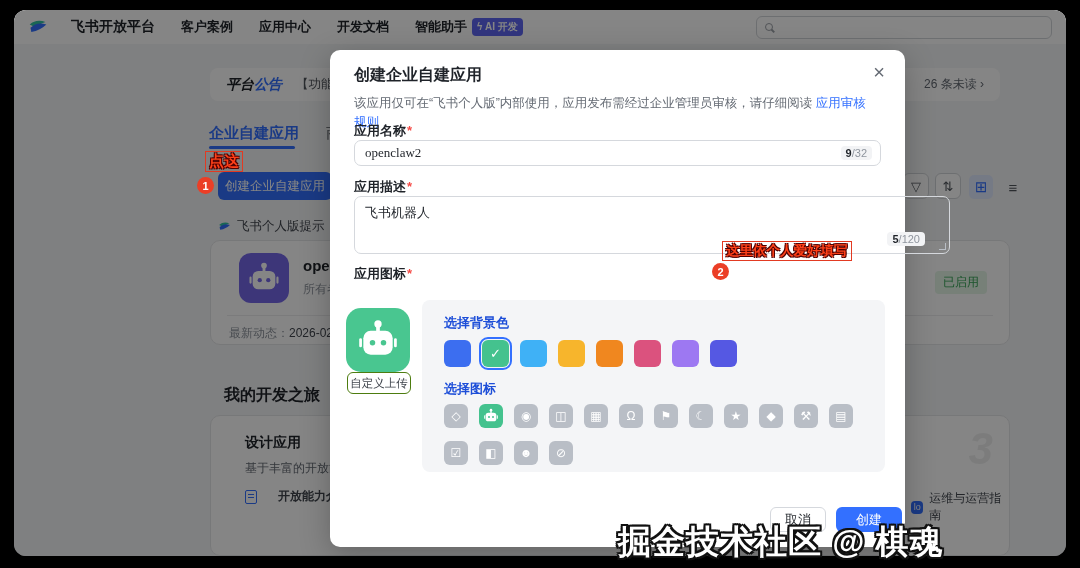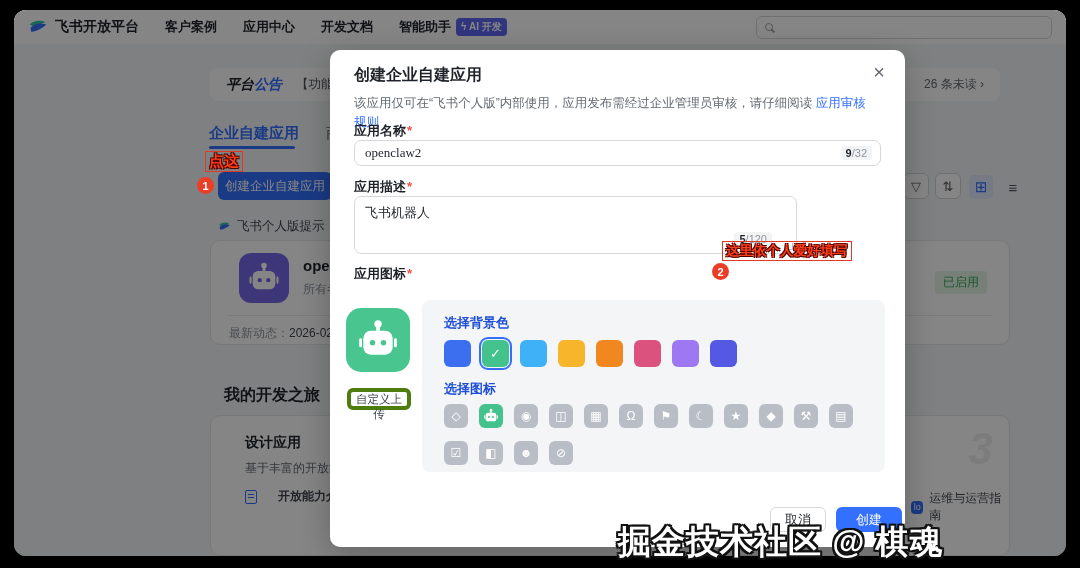--- a/index.html
+++ b/index.html
@@ -1,21 +1,21 @@
 <!DOCTYPE html>
 <html><head>
 <meta charset="utf-8">
 <style>
   * { margin:0; padding:0; box-sizing:border-box; }
   html,body { width:1080px; height:568px; background:#000; font-family:"Liberation Sans","DejaVu Sans",sans-serif; overflow:hidden; }
   .window { position:absolute; left:14px; top:10px; width:1052px; height:546px; border-radius:12px; overflow:hidden; background:#f4f5f7; }
 
   
   .topbar { position:absolute; left:0; top:0; width:100%; height:34px; background:#fff; display:flex; align-items:center; padding:0 14px; gap:26px; z-index:1; }
-  .brand { display:flex; align-items:center; gap:7px; font-size:14px; font-weight:bold; color:#1f2329; }
+  .brand { display:flex; align-items:center; gap:23px; font-size:14px; font-weight:bold; color:#1f2329; }
   .nav-item { font-size:13px; color:#1f2329; font-weight:600; }
   .nav-ai { display:flex; align-items:center; gap:5px; }
   .ai-badge { background:#5f66f1; color:#fff; font-size:10px; border-radius:4px; padding:2px 5px; font-weight:bold; }
   .searchbox { margin-left:auto; width:296px; height:23px; border:1px solid #d2d5d9; border-radius:6px; display:flex; align-items:center; gap:6px; padding:0 8px; color:#9ca1a8; font-size:11.5px; background:#fff; }
   .mag { width:8px; height:8px; border:1.5px solid #9ca1a8; border-radius:50%; position:relative; flex:0 0 auto; }
   .mag::after { content:""; position:absolute; width:4px; height:1.5px; background:#9ca1a8; transform:rotate(45deg); right:-3px; bottom:-1px; }
 
   
   .page { position:absolute; inset:0; z-index:1; }
   .announce { position:absolute; left:196px; top:58px; width:790px; height:33px; background:#fff; border-radius:8px; display:flex; align-items:center; padding:0 16px; gap:14px; }
@@ -63,29 +63,29 @@
   .modal-close { position:absolute; right:20px; top:12px; font-size:20px; color:#646a73; background:none; border:none; line-height:1; }
   .modal-title { position:absolute; left:24px; top:15px; font-size:16px; font-weight:bold; color:#1f2329; }
   .modal-desc { position:absolute; left:24px; top:44px; width:520px; font-size:12.5px; color:#646a73; line-height:1.5; }
   .modal-desc .link { color:#3370ff; }
   .field-label { position:absolute; left:24px; font-size:13px; font-weight:600; color:#1f2329; }
   .req { color:#f54a45; margin-left:1px; }
   .name-input { position:absolute; left:24px; top:90px; width:527px; height:26px; border:1px solid #d5d8dd; border-radius:7px; display:flex; align-items:center; padding:0 8px 0 10px; }
   .name-input input { border:none; outline:none; flex:1; font-size:13px; color:#1f2329; font-family:Liberation Serif, serif; background:transparent; }
   .counter-pill { background:#f2f3f5; border-radius:4px; font-size:11px; color:#8f959e; padding:1px 5px; white-space:nowrap; }
   .counter-pill b { color:#1f2329; font-weight:600; }
-  .desc-area { position:absolute; left:24px; top:146px; width:443px; height:58px; border:1px solid #d5d8dd; border-radius:7px; }
+  .desc-area { position:absolute; left:24px; top:146px; width:596px; height:58px; border:1px solid #d5d8dd; border-radius:7px; }
   .desc-area textarea { border:none; outline:none; resize:none; width:100%; height:100%; font-size:13px; color:#1f2329; font-family:inherit; padding:7px 10px; background:transparent; }
   .desc-counter { position:absolute; right:24px; bottom:7px; }
   .resize-handle { position:absolute; right:3px; bottom:3px; width:7px; height:7px; border-right:1.5px solid #b9bec5; border-bottom:1.5px solid #b9bec5; }
   .annot2 { position:absolute; left:392px; top:191px; font-size:13.5px; z-index:11; }
   .badge2 { left:382px; top:213px; }
   .icon-hint { position:absolute; left:24px; top:239px; font-size:12px; color:#8f959e; }
   .icon-preview { position:absolute; left:16px; top:258px; width:64px; height:64px; border-radius:15px; display:flex; align-items:center; justify-content:center; }
-  .upload-btn { position:absolute; left:17px; top:338px; width:64px; height:22px; background:#fff; border:4px solid #4d7c0f; border-radius:6px; font-size:11.5px; color:#41464e; }
+  .upload-btn { position:absolute; left:17px; top:322px; width:64px; height:22px; background:#fff; border:1px solid #4d7c0f; border-radius:6px; font-size:11.5px; color:#41464e; }
   .icon-panel { position:absolute; left:92px; top:250px; width:463px; height:172px; background:#f4f5f7; border-radius:8px; }
   .panel-label { position:absolute; left:22px; font-size:13px; font-weight:600; color:#1d4ed8; }
   .swatch-row { position:absolute; left:22px; top:40px; display:flex; gap:11px; }
   .swatch { width:27px; height:27px; border-radius:6px; position:relative; }
   .swatch.selected { outline:2px solid #3370ff; outline-offset:1px; }
   .swatch .chk { position:absolute; inset:0; display:flex; align-items:center; justify-content:center; color:#fff; font-size:13px; }
   .icon-grid { position:absolute; left:22px; top:104px; width:420px; display:flex; flex-wrap:wrap; gap:13px 11px; }
   .icon-cell { width:24px; height:24px; border-radius:6px; background:#b9bec6; color:#fff; font-size:12px; display:flex; align-items:center; justify-content:center; }
   .modal-footer-btn { position:absolute; top:457px; height:25px; border-radius:6px; font-size:13px; }
   .btn-cancel { left:440px; width:56px; background:#fff; border:1px solid #d5d8dd; color:#1f2329; }

